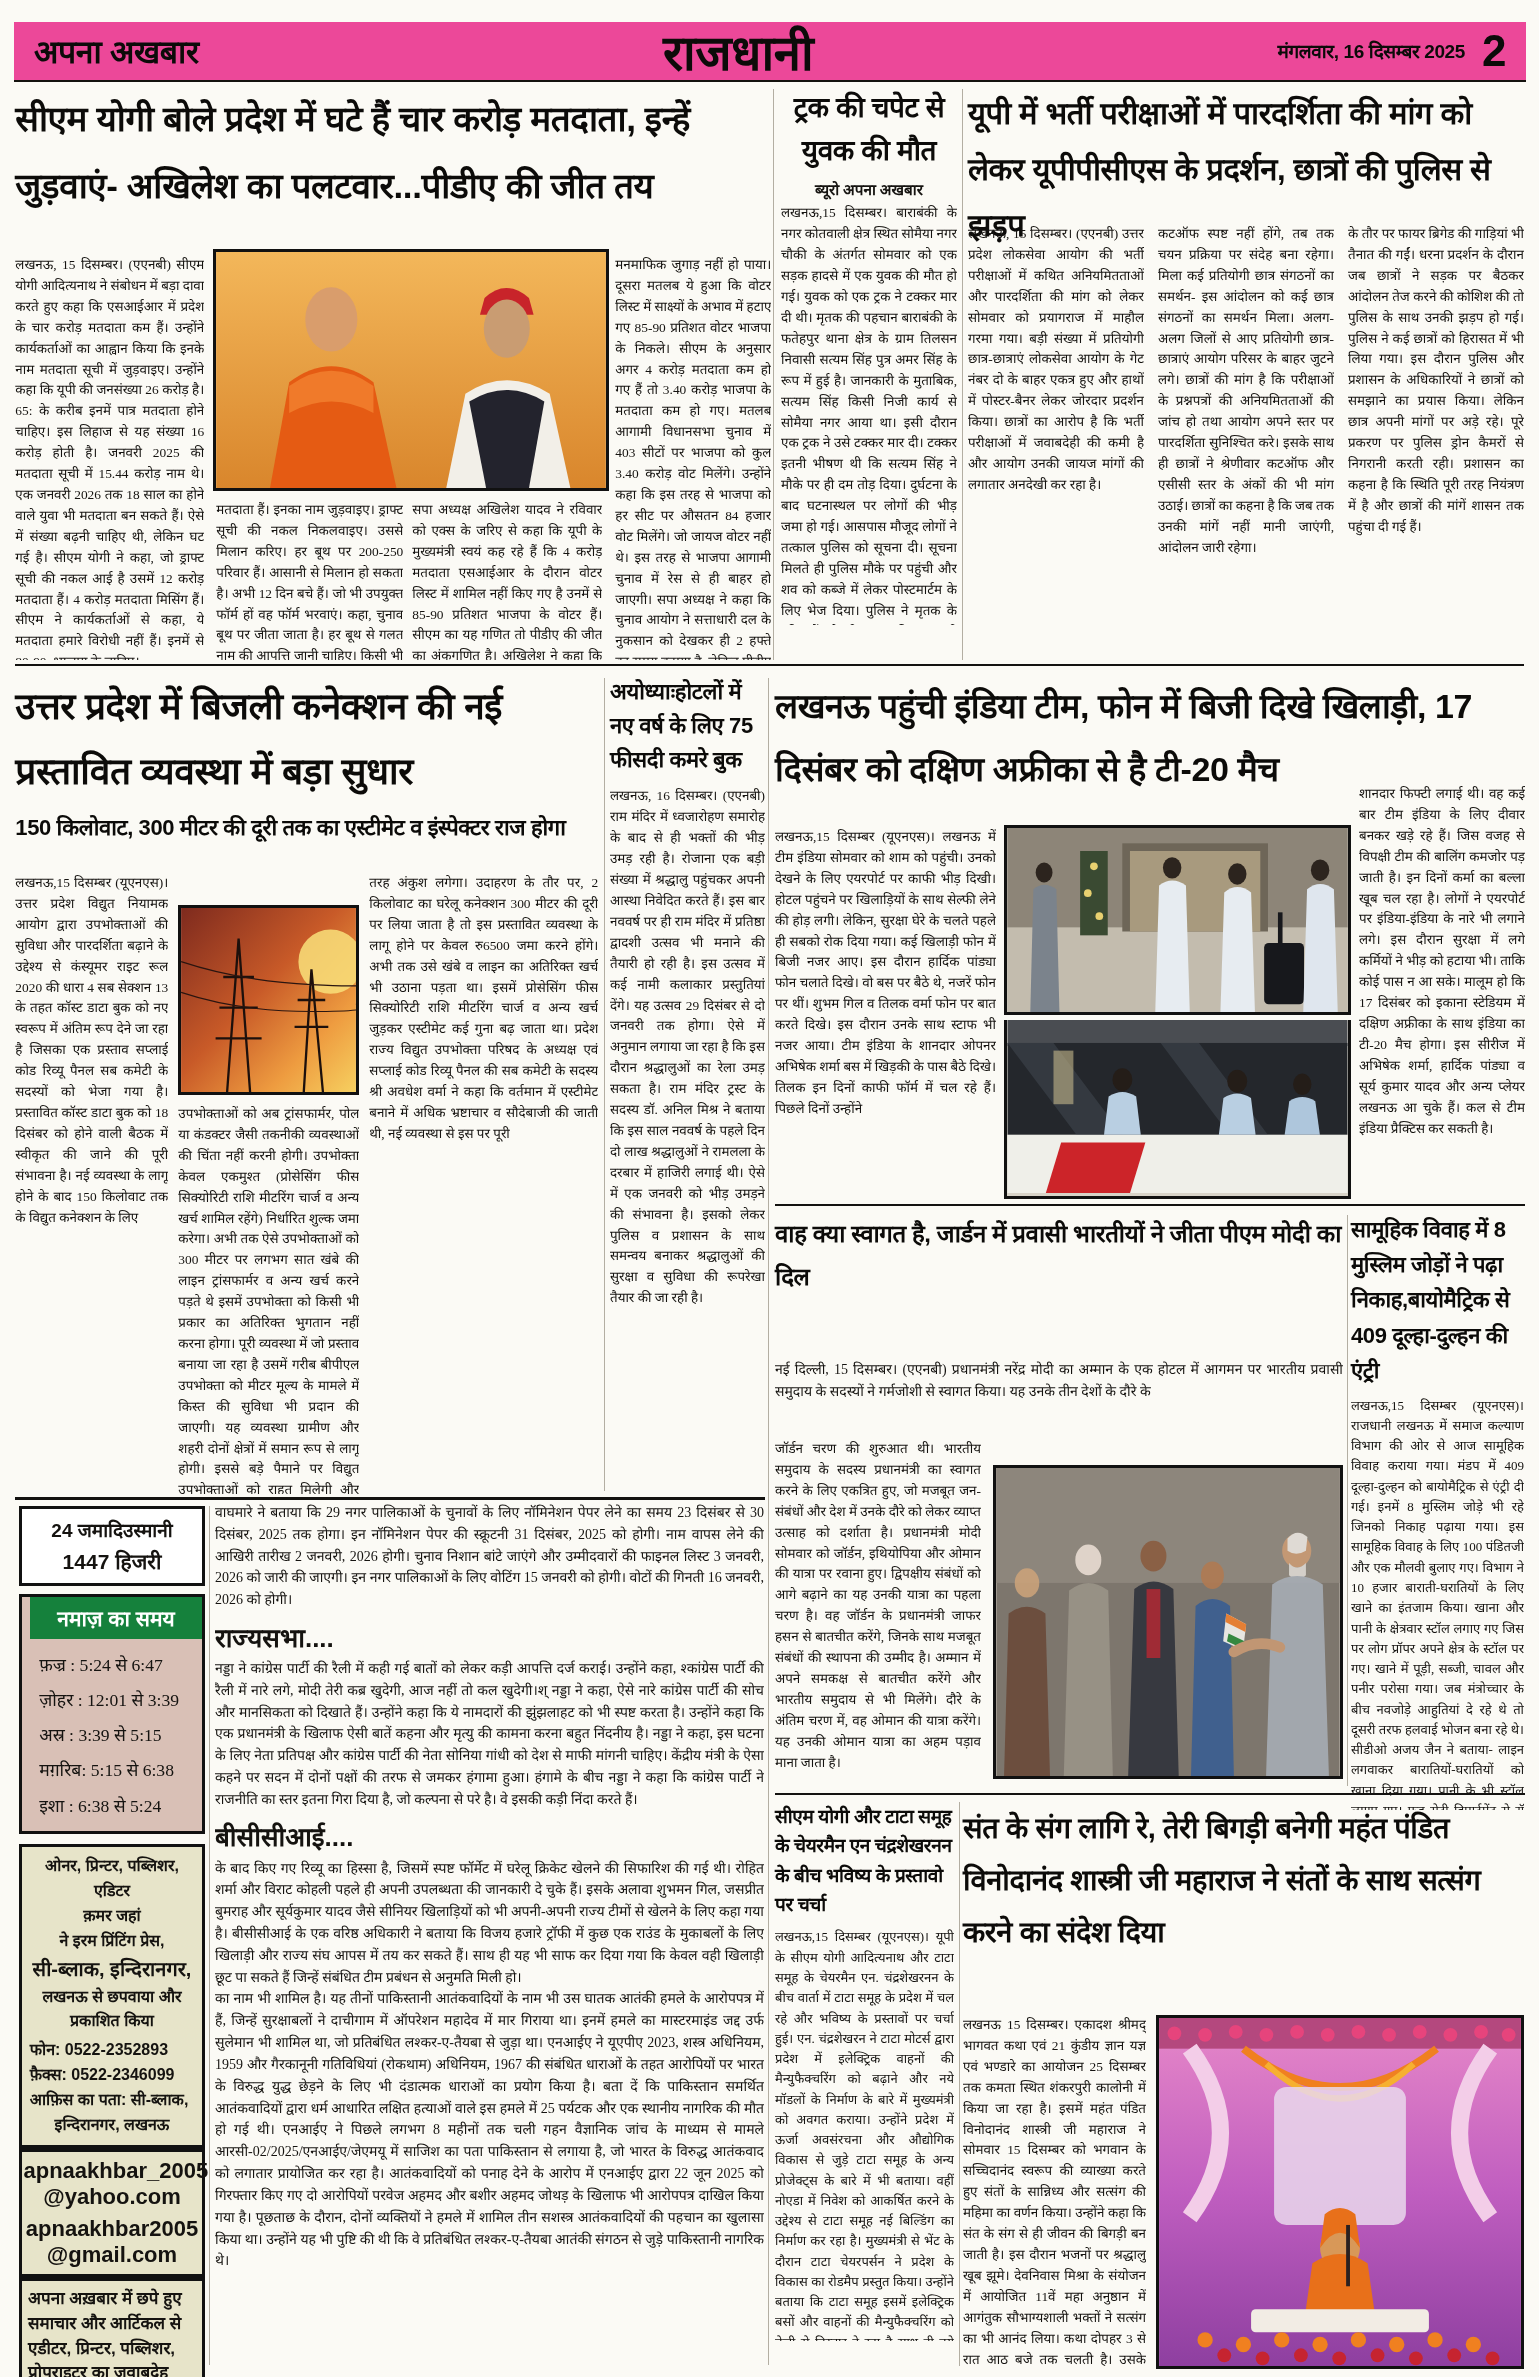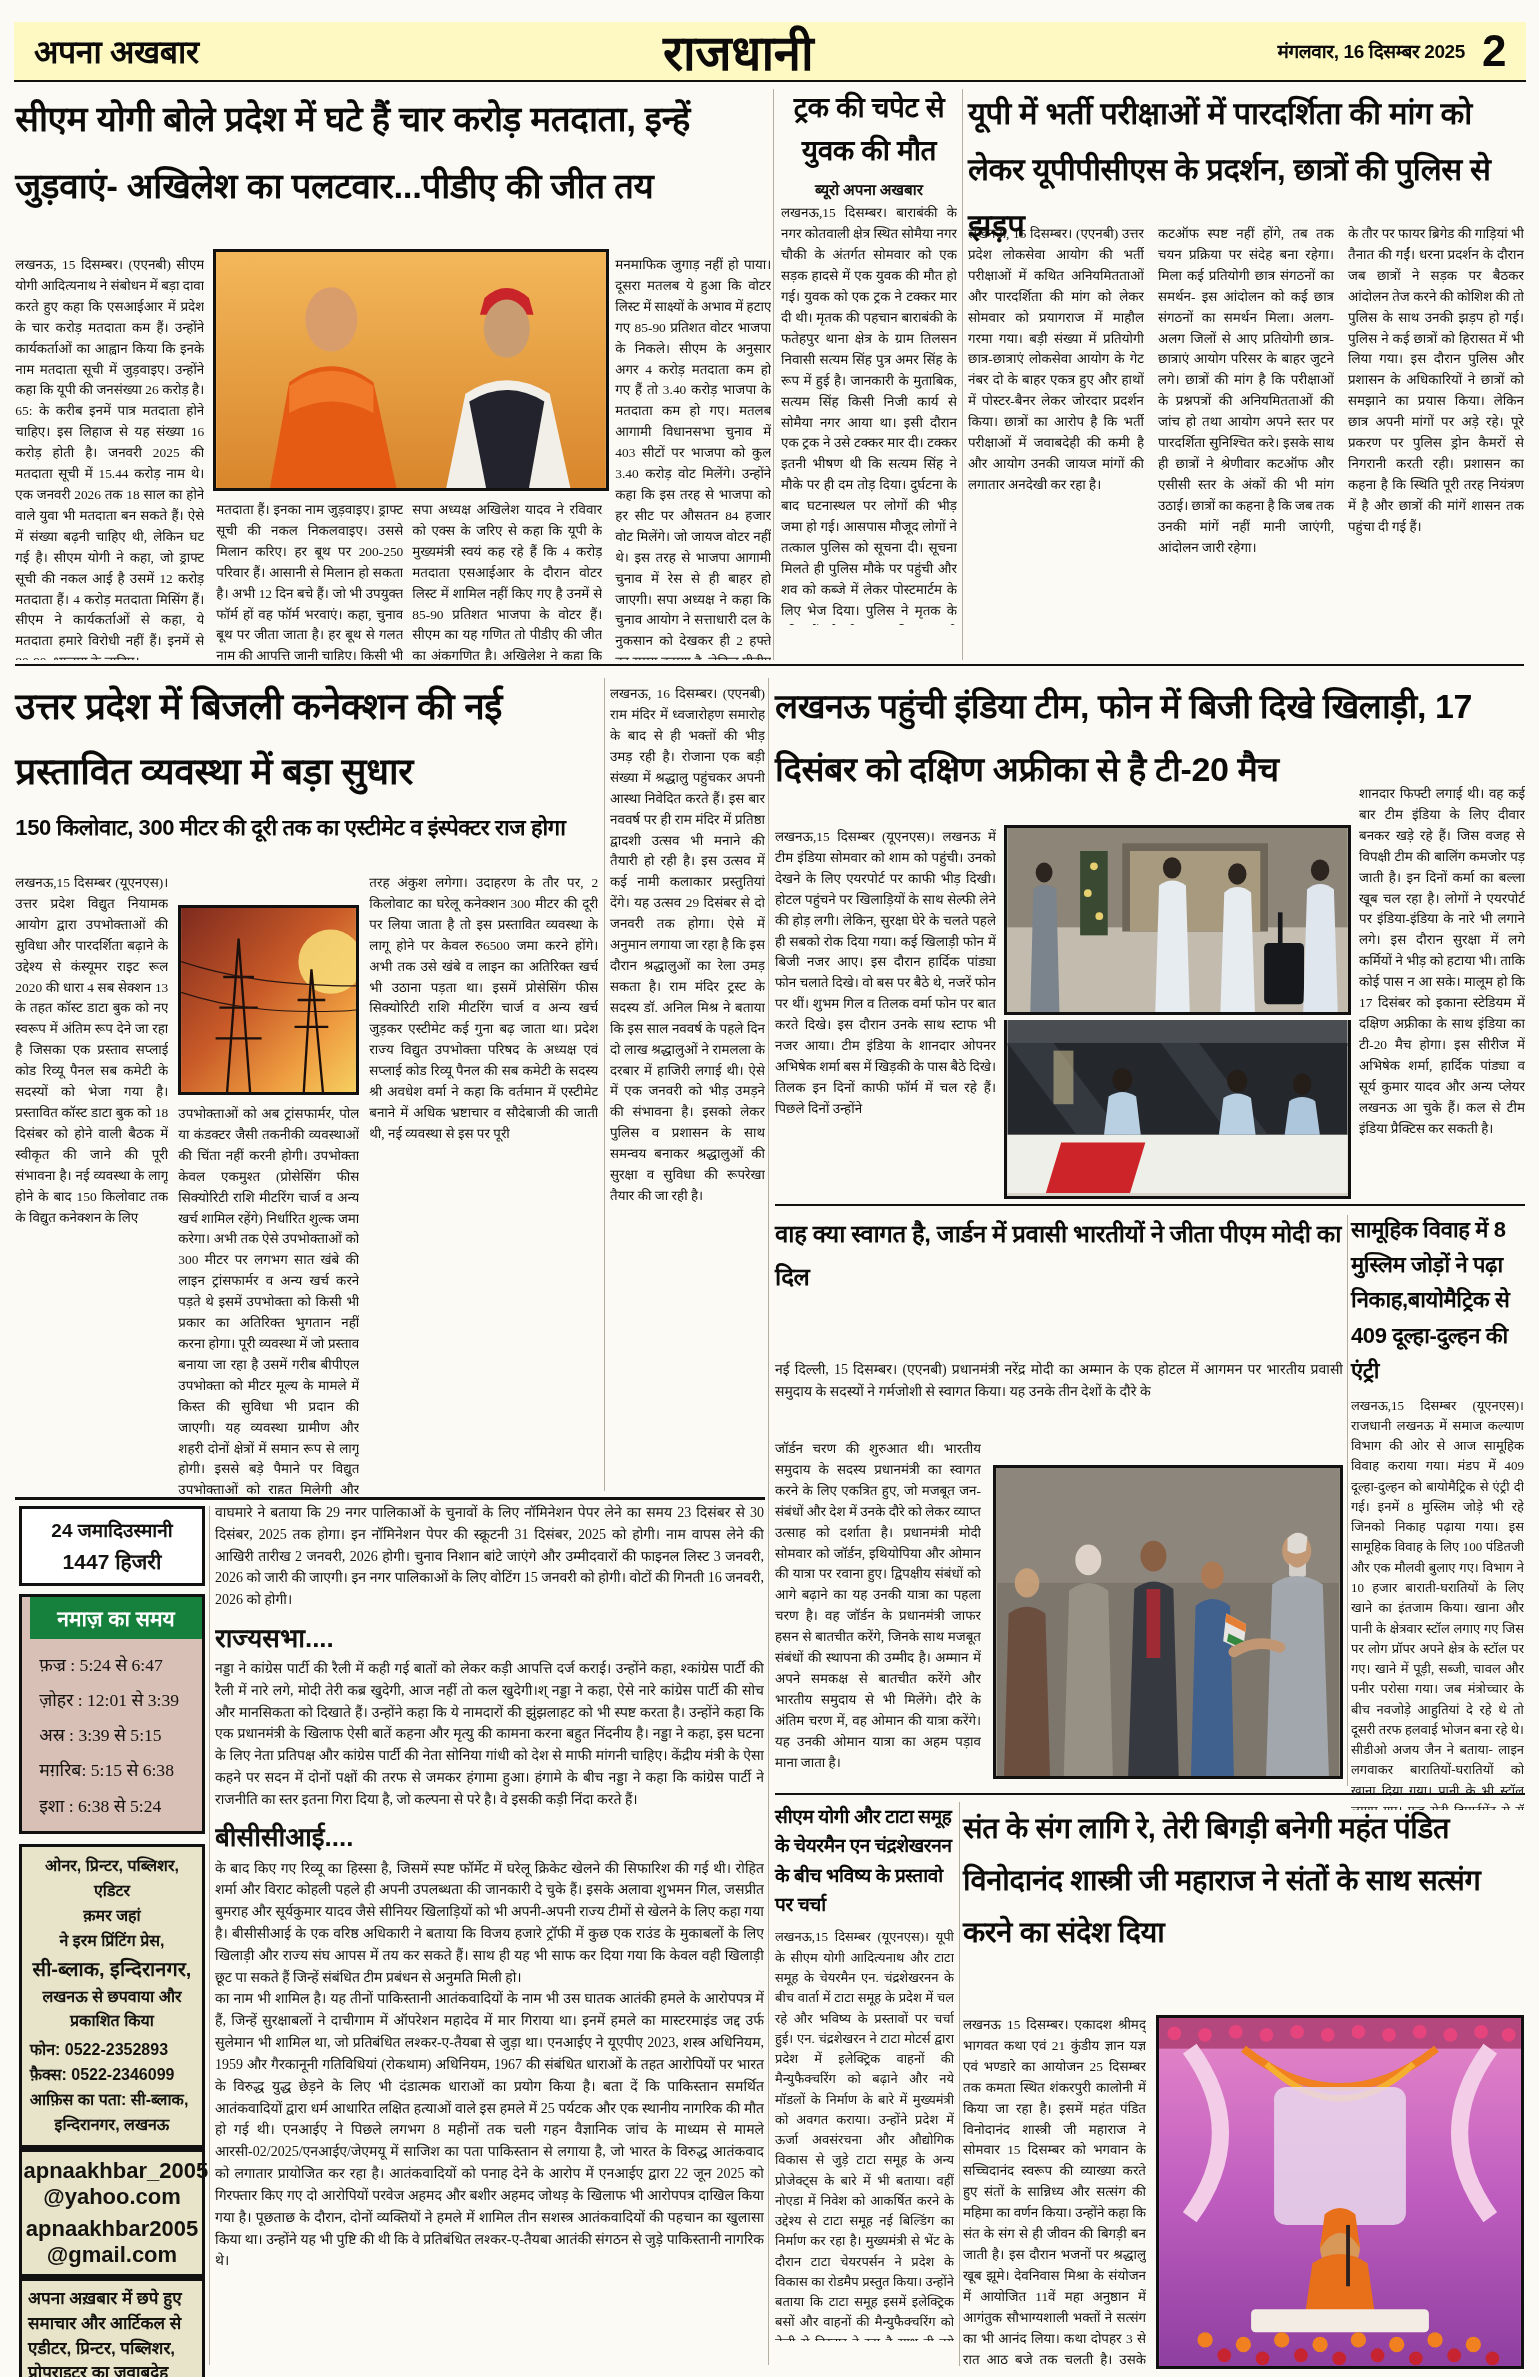--- a/index.html
+++ b/index.html
@@ -6,21 +6,21 @@
   .page{position:relative;width:1540px;height:2377px;background:#fbfaf5;margin:0 auto;
         font-family:"Liberation Serif",serif;color:#151310;overflow:hidden;}
   .abs{position:absolute;}
   .hl{font-family:"Liberation Sans",sans-serif;font-weight:800;color:#0c0b09;letter-spacing:-0.4px;}
   .body-txt{font-size:13.4px;line-height:1.56;text-align:justify;overflow:hidden;}
   .byline{font-size:15.3px;text-align:center;font-weight:bold;}
   .ph{border:3.1px solid #111;background:#d8d3c8;overflow:hidden;box-sizing:border-box;}
   .ph svg{display:block;}
   .rule-h{background:#131210;}
   .rule-v{background:#b3aea2;width:0.8px;}
-  .masthead{background:#fef9c3;border-bottom:2.3px solid #14120e;display:flex;align-items:center;}
+  .masthead{background:#ec4899;border-bottom:2.3px solid #14120e;display:flex;align-items:center;}
   .box{box-sizing:border-box;}
   .sideline{font-family:"Liberation Sans",sans-serif;font-weight:bold;}
   .jump-label{font-family:"Liberation Sans",sans-serif;font-weight:800;font-size:26px;margin:7.7px 0 3.1px 0;}
   .center{text-align:center;}
 </style>
 </head>
 <body>
 
 <div class="page">
 
@@ -99,20 +99,21 @@
           <path d="M0 110 Q75 135 170 135 T228 125"></path>
         </g>
       </svg>
     </div>
     <div class="abs body-txt" style="left:0;top:198px;width:153px;height:621px;">लखनऊ,15 दिसम्बर (यूएनएस)। उत्तर प्रदेश विद्युत नियामक आयोग द्वारा उपभोक्ताओं की सुविधा और पारदर्शिता बढ़ाने के उद्देश्य से कंस्यूमर राइट रूल 2020 की धारा 4 सब सेक्शन 13 के तहत कॉस्ट डाटा बुक को नए स्वरूप में अंतिम रूप देने जा रहा है जिसका एक प्रस्ताव सप्लाई कोड रिव्यू पैनल सब कमेटी के सदस्यों को भेजा गया है। प्रस्तावित कॉस्ट डाटा बुक को 18 दिसंबर को होने वाली बैठक में स्वीकृत की जाने की पूरी संभावना है। नई व्यवस्था के लागू होने के बाद 150 किलोवाट तक के विद्युत कनेक्शन के लिए</div>
     <div class="abs body-txt" style="left:163px;top:429px;width:181px;height:390px;">उपभोक्ताओं को अब ट्रांसफार्मर, पोल या कंडक्टर जैसी तकनीकी व्यवस्थाओं की चिंता नहीं करनी होगी। उपभोक्ता केवल एकमुश्त (प्रोसेसिंग फीस सिक्योरिटी राशि मीटरिंग चार्ज व अन्य खर्च शामिल रहेंगे) निर्धारित शुल्क जमा करेगा। अभी तक ऐसे उपभोक्ताओं को 300 मीटर पर लगभग सात खंबे की लाइन ट्रांसफार्मर व अन्य खर्च करने पड़ते थे इसमें उपभोक्ता को किसी भी प्रकार का अतिरिक्त भुगतान नहीं करना होगा। पूरी व्यवस्था में जो प्रस्ताव बनाया जा रहा है उसमें गरीब बीपीएल उपभोक्ता को मीटर मूल्य के मामले में किस्त की सुविधा भी प्रदान की जाएगी। यह व्यवस्था ग्रामीण और शहरी दोनों क्षेत्रों में समान रूप से लागू होगी। इससे बड़े पैमाने पर विद्युत उपभोक्ताओं को राहत मिलेगी और कनेक्शन प्रक्रिया सरल, पारदर्शी और समयबद्ध बनेगी। कनेक्शन दूरी को तीन स्लैब में- पहला स्लैब- 0 से 100 मीटर, दूसरा स्लैब- 101 से 300 मीटर, तीसरा स्लैब- 301 मीटर से अधिक (अलग व्यवस्था एस्टीमेट)</div>
     <div class="abs body-txt" style="left:354px;top:198px;width:229px;height:621px;">तरह अंकुश लगेगा। उदाहरण के तौर पर, 2 किलोवाट का घरेलू कनेक्शन 300 मीटर की दूरी पर लिया जाता है तो इस प्रस्तावित व्यवस्था के लागू होने पर केवल रु6500 जमा करने होंगे। अभी तक उसे खंबे व लाइन का अतिरिक्त खर्च भी उठाना पड़ता था। इसमें प्रोसेसिंग फीस सिक्योरिटी राशि मीटरिंग चार्ज व अन्य खर्च जुड़कर एस्टीमेट कई गुना बढ़ जाता था। प्रदेश राज्य विद्युत उपभोक्ता परिषद के अध्यक्ष एवं सप्लाई कोड रिव्यू पैनल की सब कमेटी के सदस्य श्री अवधेश वर्मा ने कहा कि वर्तमान में एस्टीमेट बनाने में अधिक भ्रष्टाचार व सौदेबाजी की जाती थी, नई व्यवस्था से इस पर पूरी</div>
   </div>
 
   <div class="abs" style="left:610px;top:675px;width:155px;height:819px;">
+    <div class="hl" style="font-size:22px;line-height:1.55;">अयोध्याःहोटलों में नए वर्ष के लिए 75 फीसदी कमरे बुक</div>
     <div class="body-txt" style="margin-top:9.2px;height:690px;">लखनऊ, 16 दिसम्बर। (एएनबी) राम मंदिर में ध्वजारोहण समारोह के बाद से ही भक्तों की भीड़ उमड़ रही है। रोजाना एक बड़ी संख्या में श्रद्धालु पहुंचकर अपनी आस्था निवेदित करते हैं। इस बार नववर्ष पर ही राम मंदिर में प्रतिष्ठा द्वादशी उत्सव भी मनाने की तैयारी हो रही है। इस उत्सव में कई नामी कलाकार प्रस्तुतियां देंगे। यह उत्सव 29 दिसंबर से दो जनवरी तक होगा। ऐसे में अनुमान लगाया जा रहा है कि इस दौरान श्रद्धालुओं का रेला उमड़ सकता है। राम मंदिर ट्रस्ट के सदस्य डॉ. अनिल मिश्र ने बताया कि इस साल नववर्ष के पहले दिन दो लाख श्रद्धालुओं ने रामलला के दरबार में हाजिरी लगाई थी। ऐसे में एक जनवरी को भीड़ उमड़ने की संभावना है। इसको लेकर पुलिस व प्रशासन के साथ समन्वय बनाकर श्रद्धालुओं की सुरक्षा व सुविधा की रूपरेखा तैयार की जा रही है।</div>
   </div>
 
   <div class="abs" style="left:775px;top:675px;width:750px;height:526px;">
     <div class="hl" style="font-size:34px;line-height:1.85;">लखनऊ पहुंची इंडिया टीम, फोन में बिजी दिखे खिलाड़ी, 17 दिसंबर को दक्षिण अफ्रीका से है टी-20 मैच</div>
     <div class="abs body-txt" style="left:0;top:152px;width:221px;height:373px;">लखनऊ,15 दिसम्बर (यूएनएस)। लखनऊ में टीम इंडिया सोमवार को शाम को पहुंची। उनको देखने के लिए एयरपोर्ट पर काफी भीड़ दिखी। होटल पहुंचने पर खिलाड़ियों के साथ सेल्फी लेने की होड़ लगी। लेकिन, सुरक्षा घेरे के चलते पहले ही सबको रोक दिया गया। कई खिलाड़ी फोन में बिजी नजर आए। इस दौरान हार्दिक पांड्या फोन चलाते दिखे। वो बस पर बैठे थे, नजरें फोन पर थीं। शुभम गिल व तिलक वर्मा फोन पर बात करते दिखे। इस दौरान उनके साथ स्टाफ भी नजर आया। टीम इंडिया के शानदार ओपनर अभिषेक शर्मा बस में खिड़की के पास बैठे दिखे। तिलक इन दिनों काफी फॉर्म में चल रहे हैं। पिछले दिनों उन्होंने</div>
     <div class="abs ph" style="left:229px;top:150px;width:347px;height:190px;">
       <svg width="341" height="184" viewBox="0 0 444 240">
         <rect width="444" height="130" fill="#8d8578"></rect>
         <rect y="130" width="444" height="110" fill="#c3bcae"></rect>

